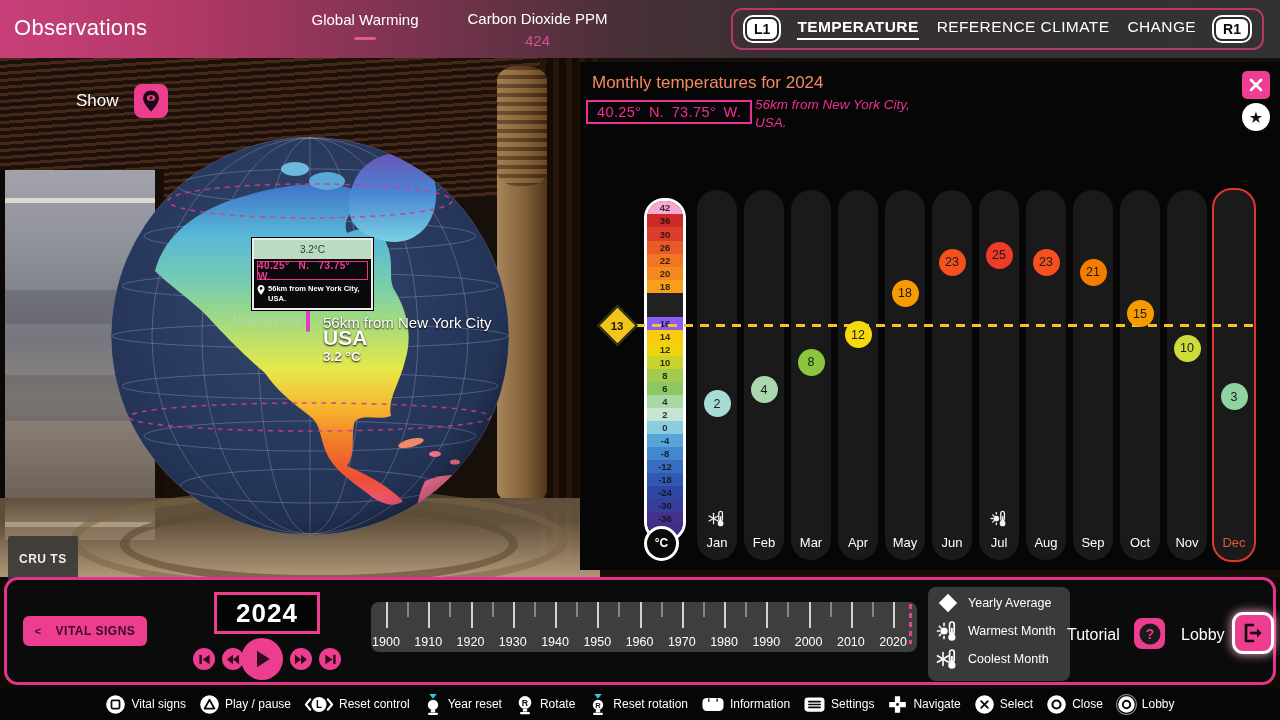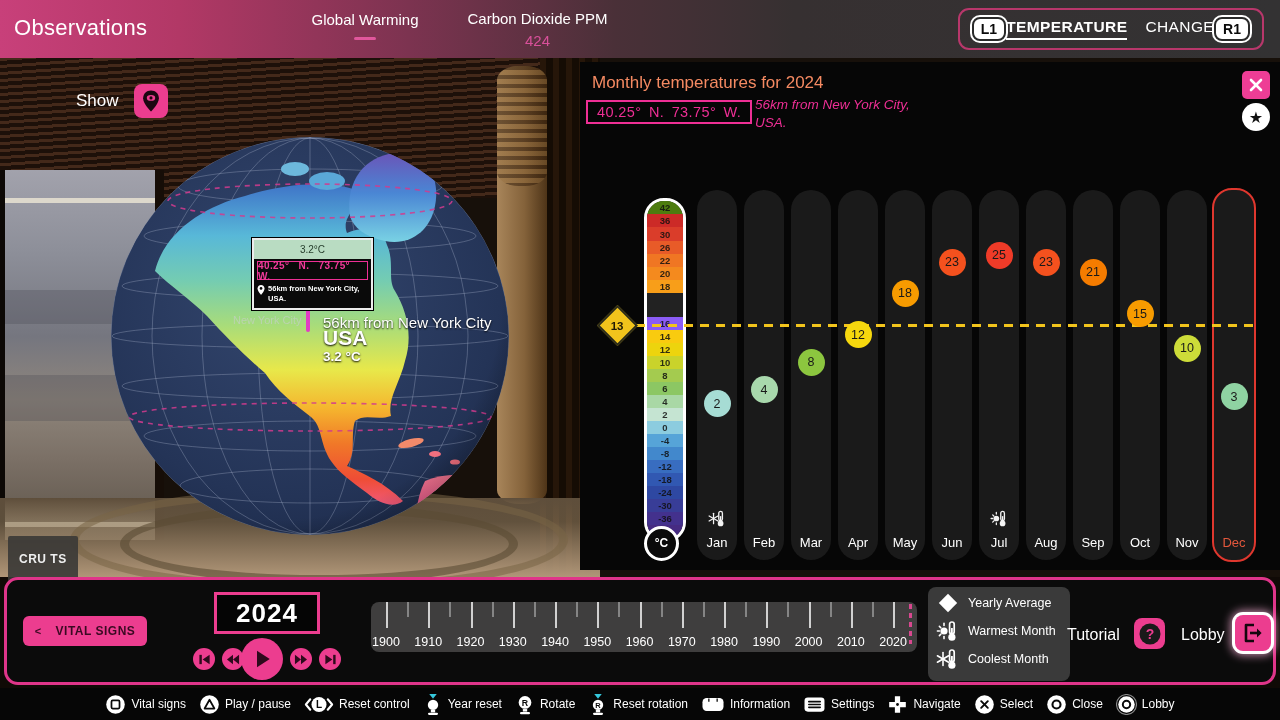--- a/index.html
+++ b/index.html
@@ -9,21 +9,21 @@
   
   #top-bar{left:0;top:0;width:1280px;height:58px;
     background:linear-gradient(90deg,#c8407a 0%,#b23866 14%,#7c3350 32%,#4a3038 48%,#363031 62%,#333233 100%);
     border-bottom:2px solid #0a0a0a;}
   #app-title{left:14px;top:15px;color:#fff;font-size:22px;letter-spacing:.3px;}
   #metric1{left:300px;top:11px;width:130px;text-align:center;color:#fff;font-size:15px;}
   #metric1 .dash{width:22px;height:3px;background:#e0579c;margin:9px auto 0;border-radius:2px;}
   #metric2{left:455px;top:10px;width:165px;text-align:center;color:#fff;font-size:15px;}
   #metric2 .val{color:#d8509a;margin-top:5px;font-size:15px;}
   #tab-bar{right:16px;top:8px;height:38px;border:2px solid #b8376b;border-radius:11px;
-    display:flex;align-items:center;gap:0;padding:0 12px;}
+    display:flex;align-items:center;gap:18px;padding:0 12px;}
   .shoulder-key{background:#fff;color:#0a0a0a;font-weight:bold;font-size:14px;border:2px solid #2a2a2a;
     border-radius:8px;padding:2px 7px;box-shadow:0 0 0 2px #fff;}
   .tab{color:#fff;font-size:15.5px;letter-spacing:.4px;white-space:nowrap;padding-bottom:2px;}
   .tab.active{font-weight:bold;border-bottom:2px solid #fff;}
   
   #scene{left:0;top:58px;width:1280px;height:519px;background:#17100a;}
   #slats{left:0;top:0;width:600px;height:140px;
     background:repeating-linear-gradient(176deg,#44291a 0 3px,#1d1009 3px 7px);}
   #window{left:0;top:112px;width:150px;height:370px;
     background:linear-gradient(180deg,#a2a2ac 0%,#8d8f99 22%,#75767f 45%,#8f867c 62%,#7b7066 78%,#5c5348 100%);
@@ -125,20 +125,21 @@
       <div class="dash"></div>
     </div>
     <div id="metric2" class="abs">
       <div>Carbon Dioxide PPM</div>
       <div class="val">424</div>
     </div>
     <div id="tab-bar" class="abs">
       <div class="shoulder-key">L1</div>
       <div id="tab-list" style="display:flex;gap:18px;">
           <div class="tab active">TEMPERATURE</div>
+          <div class="tab">REFERENCE CLIMATE</div>
           <div class="tab">CHANGE</div>
         </div>
       <div class="shoulder-key">R1</div>
     </div>
   </div>
 
   <div id="scene" class="abs">
     <div id="slats" class="abs"></div>
     <div id="window" class="abs">
       <div class="cloud" style="top:120px"></div>
@@ -277,21 +278,21 @@
     <div id="panel-fav" class="abs">
         <span>★</span>
       </div>
 
     <div id="chart">
       <div id="avg-line" class="abs" style="left: 56px; top: 262.1px; width: 624px;"></div>
       <div id="avg-diamond" class="abs" style="left: 22.5px; top: 249.1px;">
         <span>13</span>
       </div>
       <div id="thermometer" class="abs" style="top: 136.4px; height: 337.2px;">
-          <div class="tseg" style="background: #4d7c0f;">42</div>
+          <div class="tseg" style="background: #f9a8d4;">42</div>
           <div class="tseg" style="background: rgb(204, 42, 39);">36</div>
           <div class="tseg" style="background: rgb(218, 61, 42);">30</div>
           <div class="tseg" style="background: rgb(232, 91, 40);">26</div>
           <div class="tseg" style="background: rgb(240, 118, 35);">22</div>
           <div class="tseg" style="background: rgb(244, 138, 30);">20</div>
           <div class="tseg" style="background: rgb(248, 158, 25);">18</div>
           <div class="tseg" style="background: #8b5cf6; margin-top: 24px;">16</div>
           <div class="tseg" style="background: rgb(249, 203, 15);">14</div>
           <div class="tseg" style="background: rgb(237, 212, 13);">12</div>
           <div class="tseg" style="background: rgb(201, 211, 43);">10</div>

